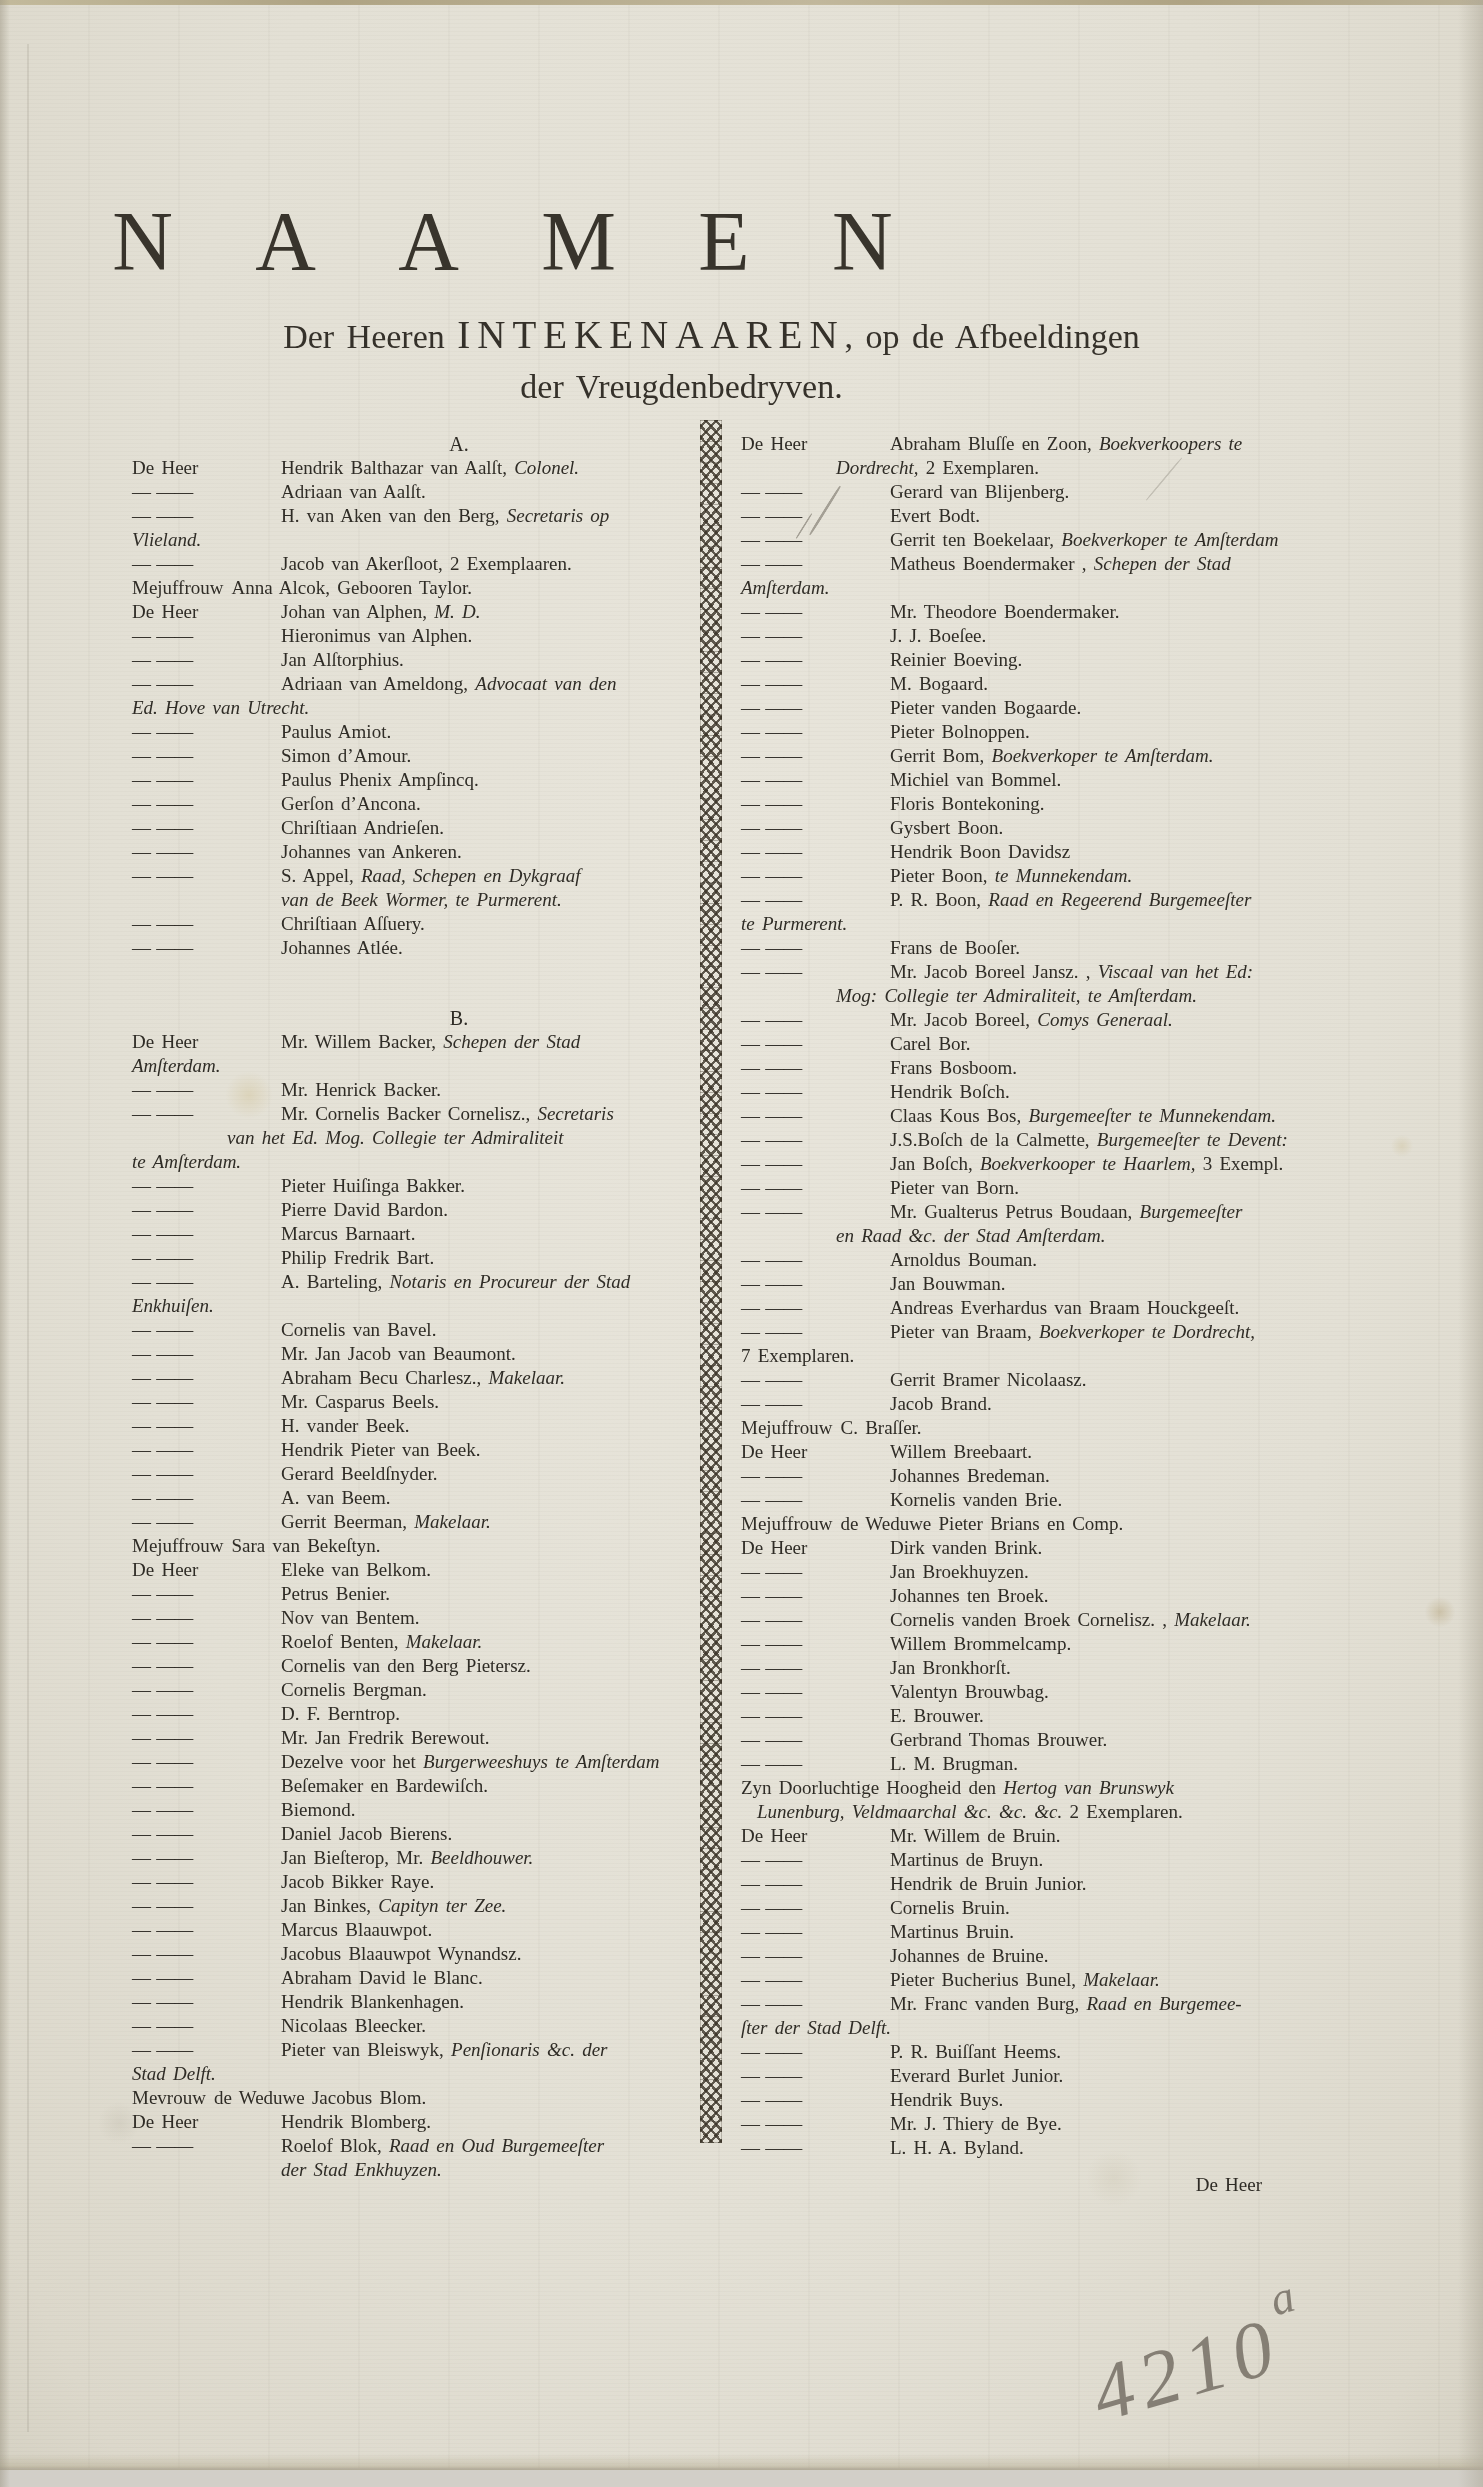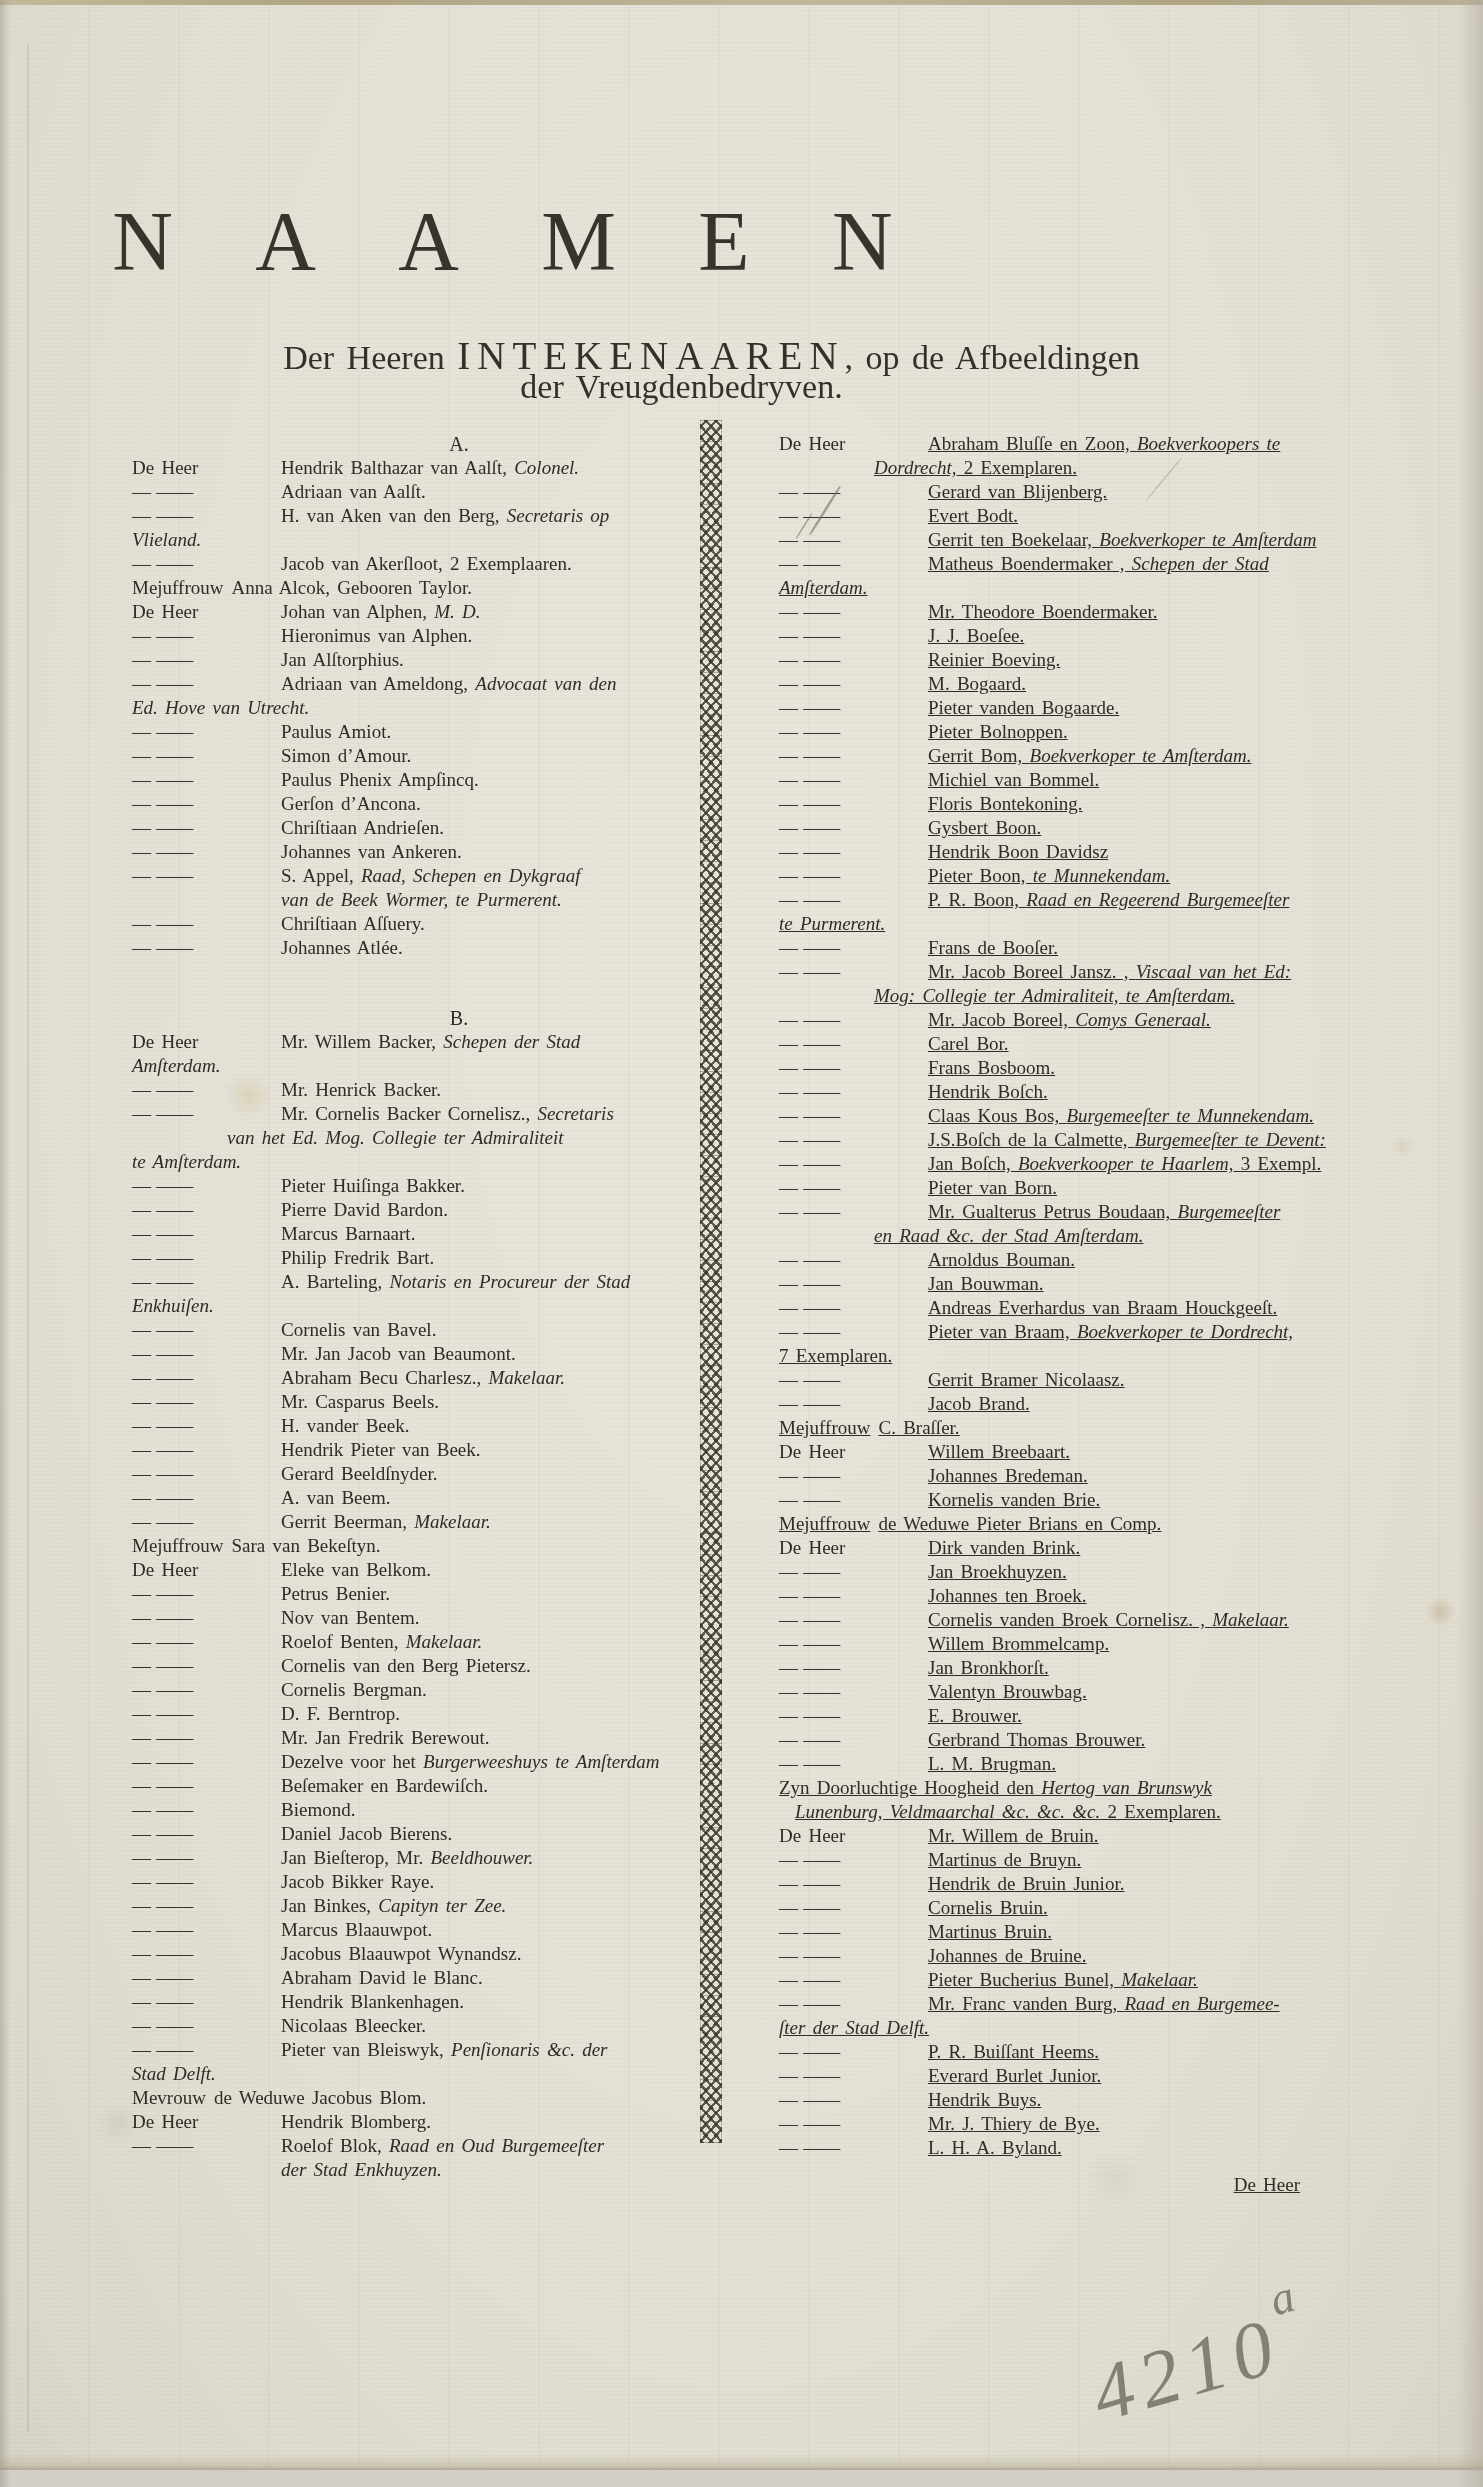--- a/index.html
+++ b/index.html
@@ -28,34 +28,34 @@
     background:linear-gradient(to right, rgba(150,143,125,.45), rgba(150,143,125,0));}
   .edge-right{position:absolute;right:0;top:0;width:26px;height:2488px;
     background:linear-gradient(to left, rgba(170,164,148,.5), rgba(170,164,148,0));}
   .crease-left{position:absolute;left:27px;top:40px;width:2px;height:2388px;
     background:rgba(150,145,130,.22);}
   .title{
     position:absolute;left:30px;top:189px;width:1333px;text-align:left;
     font-size:84px;letter-spacing:.98em;text-indent:.98em;color:#38342c;white-space:nowrap;
   }
   .subtitle{
-    position:absolute;left:30px;top:329px;width:1363px;text-align:center;
+    position:absolute;left:30px;top:308px;width:1363px;text-align:center;
     font-size:34px;color:#35312a;white-space:nowrap;word-spacing:4px;
   }
   .subtitle .caps{font-size:39px;letter-spacing:7px;}
   .subtitle2{
     position:absolute;left:0px;top:364px;width:1363px;text-align:center;
     font-size:34px;color:#35312a;word-spacing:4px;
   }
   .col{
     position:absolute;top:428px;width:569px;
     font-size:19px;line-height:24px;color:#2f2c26;word-spacing:2.5px;
   }
   .col-left{left:132px;}
-  .col-right{left:779px;text-decoration:underline;}
+  .col-right{left:741px;}
   .ln{white-space:nowrap;}
   .ln .pre{display:inline-block;width:149px;}
   .ln .pre.dash{letter-spacing:-1px;}
   .ln .prelong{margin-right:8px;}
   .a-l{padding-left:149px;}
   .a-c{padding-left:95px;}
   .a-r{text-align:left;padding-right:10px;}
   .a-m{padding-left:16px;}
   .it{font-style:italic;}
   .letter{text-align:center;padding-left:85px;font-size:20px;}

